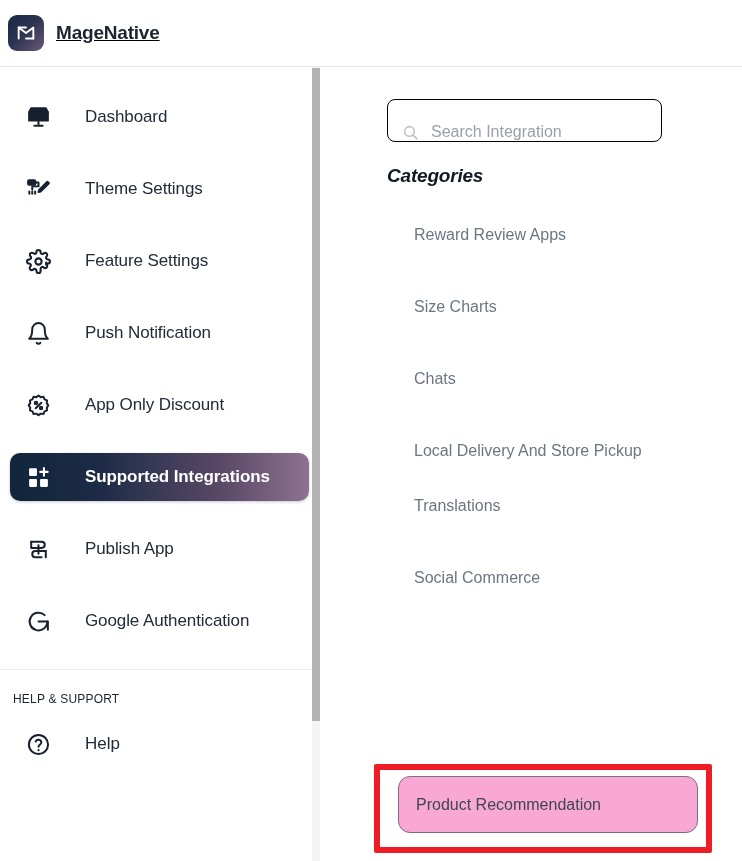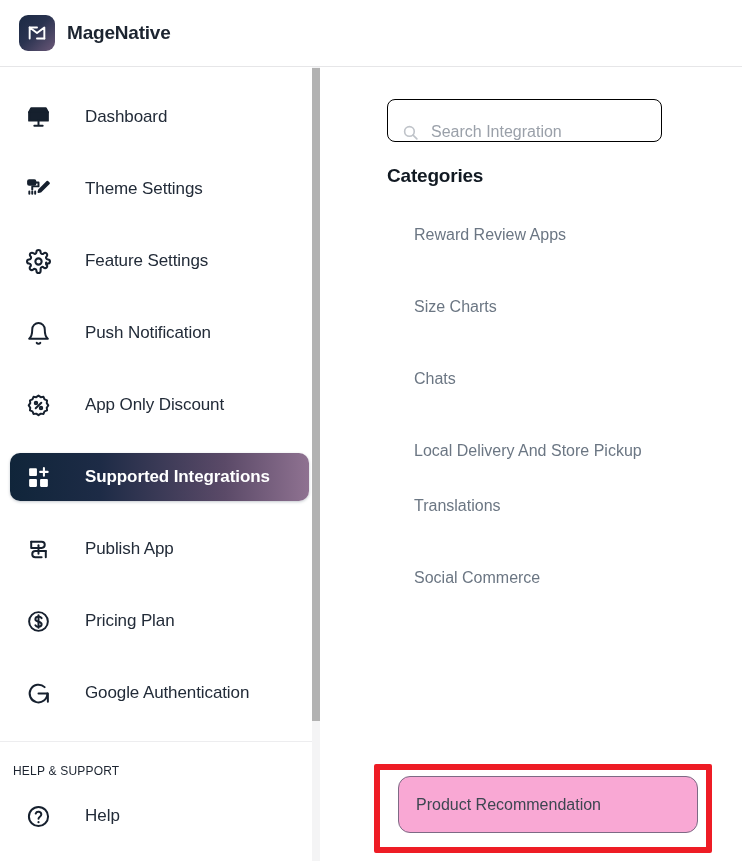--- a/index.html
+++ b/index.html
@@ -22,21 +22,22 @@
 
   
   .header {
     position: absolute;
     top: 0; left: 0;
     width: 742px;
     height: 67px;
     background: #ffffff;
     border-bottom: 1px solid #e6e6e8;
     display: flex;
-    padding-left: 19px;
+    padding-left: 8px;
+    text-decoration: underline;
   }
 
   .brand {
     display: flex;
     align-items: center;
     gap: 12px;
   }
 
   .brand-logo {
     width: 36px;
@@ -201,20 +202,21 @@
   .search-input::placeholder { color: #9aa0a9; }
 
   .categories-title {
     position: absolute;
     top: 98px;
     left: 66px;
     font-size: 19px;
     font-weight: bold;
     color: #111922;
     letter-spacing: -0.2px;
+    font-style: italic;
   }
 
   .cat-list {
     position: absolute;
     top: 155px;
     left: 0;
     width: 421px;
   }
 
   .cat-item {
@@ -354,30 +356,20 @@
             <path d="M5 4.5 h10 a3 3 0 0 1 0 6 h-6"></path>
             <path d="M5 4.5 v6 h4"></path>
             <path d="M19 13.5 H9 a3 3 0 0 0 0 6 h6"></path>
             <path d="M19 19.5 v-6 h-4"></path>
             <path d="M12 8 l0 8"></path>
           </svg>
         </span>
         <span class="nav-label">Publish App</span>
       </div>
 
-      <div class="nav-item">
-        <span class="nav-icon">
-          <svg width="25" height="25" viewBox="0 0 24 24" fill="none" stroke="currentColor" stroke-width="1.9" stroke-linecap="round" stroke-linejoin="round">
-            <circle cx="12" cy="12" r="9"></circle>
-            <path d="M15 8.8 a3 3 0 0 0-3-1.3 c-1.7 0-3 .9-3 2.3 0 3.2 6 1.6 6 4.8 0 1.4-1.3 2.3-3 2.3 a3 3 0 0 1-3-1.3"></path>
-            <path d="M12 6 L12 18"></path>
-          </svg>
-        </span>
-        <span class="nav-label">Pricing Plan</span>
-      </div>
 
       <div class="nav-item">
         <span class="nav-icon">
           <svg width="25" height="25" viewBox="0 0 24 24" fill="none" stroke="currentColor" stroke-width="1.9" stroke-linecap="round" stroke-linejoin="round">
             <path d="M20.5 12 a8.5 8.5 0 1 1-2.6-6.1"></path>
             <path d="M12 12 H21 V20"></path>
           </svg>
         </span>
         <span class="nav-label">Google Authentication</span>
       </div>

